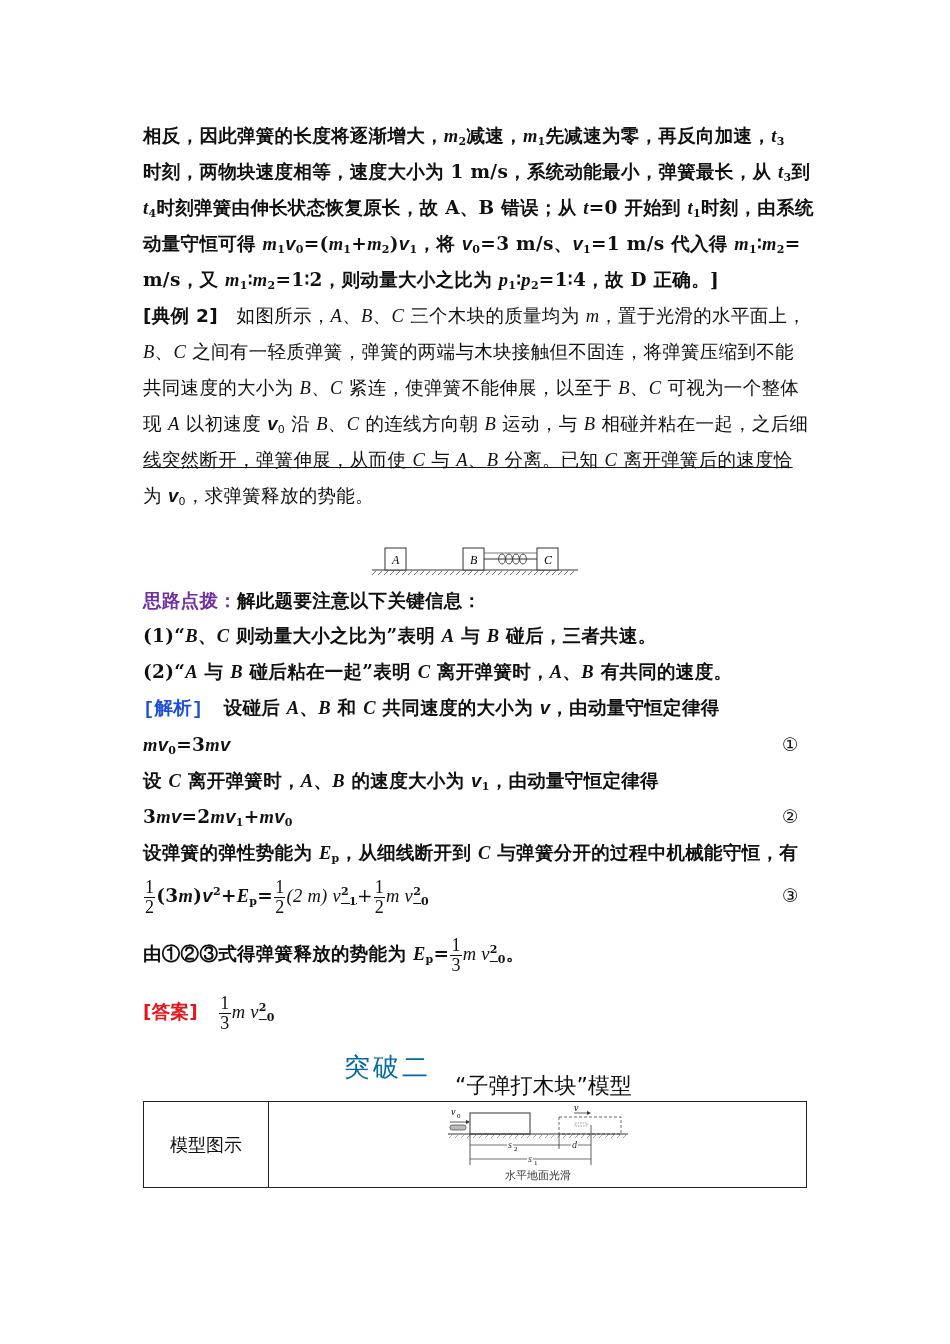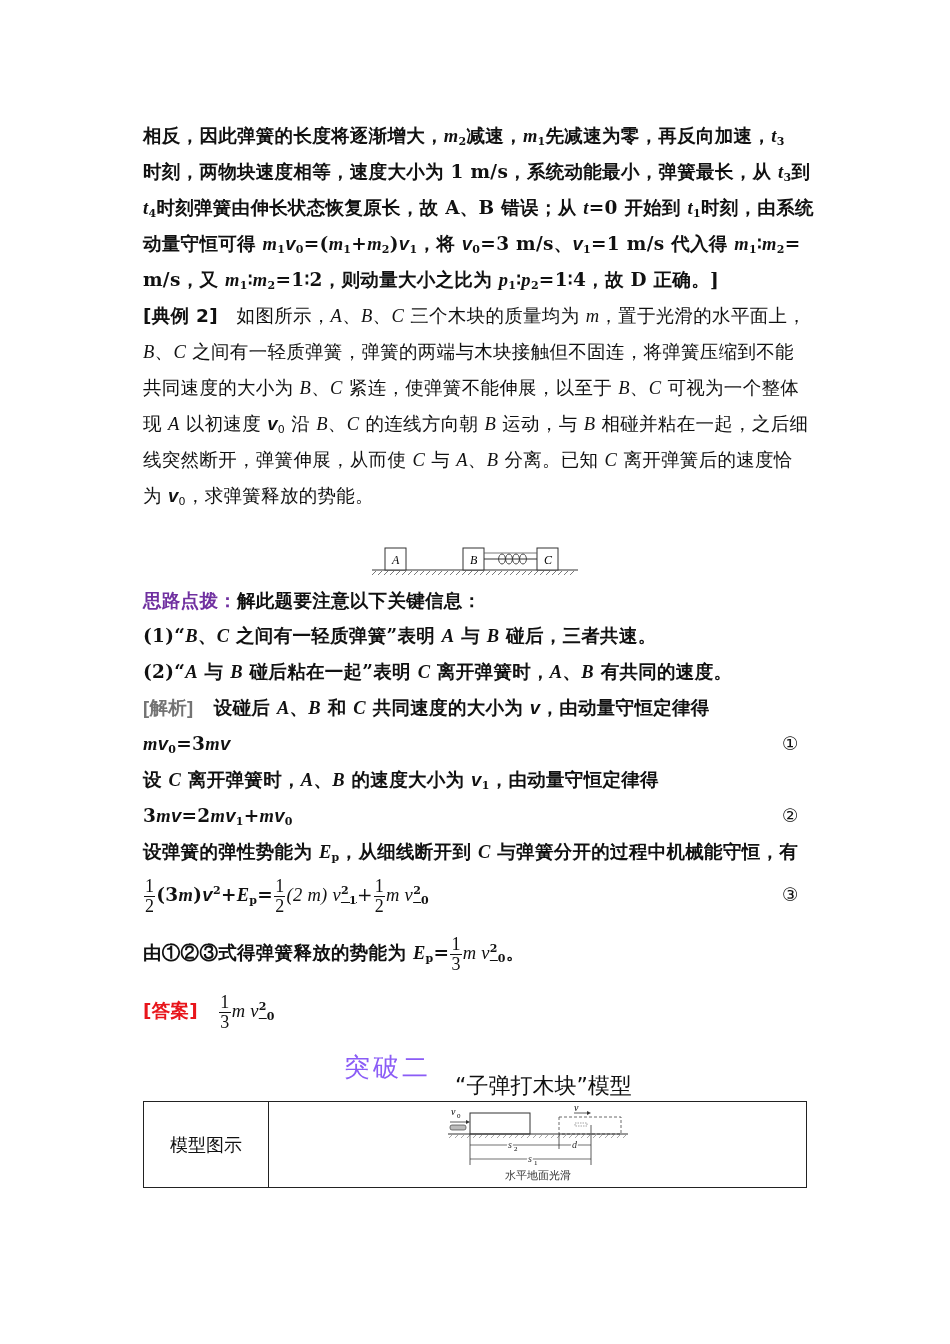--- a/index.html
+++ b/index.html
@@ -6,30 +6,30 @@
   body { width: 950px; height: 1344px; position: relative; overflow: hidden;
          font-family: "DejaVu Serif", "Liberation Serif", serif; color: #111; }
   .page { position: absolute; left: 143px; top: 118px; width: 680px; }
   .line { font-size: 18.5px; font-weight: bold; line-height: 35px; white-space: nowrap; position: relative; letter-spacing: 0.3px; }
   .it { font-style: italic; font-family: "Liberation Serif", serif; }
   .bv { font-style: italic; font-weight: bold; font-family: "Liberation Sans", sans-serif; }
   sub { font-size: 11px; vertical-align: -3px; line-height: 0; }
   sup { font-size: 11px; vertical-align: 7px; line-height: 0; }
   .circ { position: absolute; right: 24px; top: 0; font-weight: normal; font-family: "DejaVu Sans", sans-serif; }
   .purple { color: #7030a0; font-family: "DejaVu Sans", sans-serif; }
-  .blue { color: #737373; font-family: Liberation Sans, sans-serif; }
+  .blue { color: #1d4ed8; font-family: Liberation Mono, monospace; }
   .red { color: #e8151b; font-family: "DejaVu Sans", sans-serif; }
   .frac { display: inline-block; vertical-align: middle; text-align: center; font-weight: normal; font-family: "Liberation Serif", serif; font-size: 18px; line-height: 19px; margin: 0 1px; }
   .frac span { display: block; }
   .frac .num { border-bottom: 1px solid #111; padding: 0 1px; }
   .mathn { font-weight: normal; font-style: italic; font-family: "Liberation Serif", serif; }
   .sv { position: relative; display: inline-block; text-decoration: underline; }
   .diagram1 { position: absolute; left: 372px; top: 543px; }
   .heading { position: absolute; left: 338px; top: 1050px; }
-  .heading .box { font-family: Liberation Mono, monospace; font-size: 26px; letter-spacing: 3px; color: #8b5cf6; position: relative; padding: 0 6px; }
+  .heading .box { font-family: Liberation Mono, monospace; font-size: 26px; letter-spacing: 3px; color: #0369a1; position: relative; padding: 0 6px; }
   .heading .bar { position: absolute; left: 0; top: 22px; width: 100px; height: 10px; background: #c8c8c8; z-index: -1; }
   .heading .sub { position: absolute; left: 117px; top: 21px; font-family: "DejaVu Sans", sans-serif; font-size: 22px; white-space: nowrap; color: #111; }
   table.model { position: absolute; left: 143px; top: 1101px; width: 664px; border-collapse: collapse; font-family: "DejaVu Sans", sans-serif; font-size: 18px; }
   table.model td { border: 1.5px solid #222; }
   table.model td.label { width: 122px; text-align: center; }
   .r1 { height: 86px; }
   .r2 { height: 24px; }
   .r2 td { white-space: nowrap; padding: 0 0 0 8px; line-height: 24px; }
   .r2 td.label { padding: 0; }
 </style>
@@ -41,27 +41,27 @@
   <div class="line"><span>相反，因此弹簧的长度将逐渐增大，</span><span class="it">m</span><sub>2</sub><span>减速，</span><span class="it">m</span><sub>1</sub><span>先减速为零，再反向加速，</span><span class="it">t</span><sub>3</sub></div>
   <div class="line"><span>时刻，两物块速度相等，速度大小为 1 m/s，系统动能最小，弹簧最长，从 </span><span class="it">t</span><sub>3</sub><span>到</span></div>
   <div class="line"><span class="it">t</span><sub>4</sub><span>时刻弹簧由伸长状态恢复原长，故 A、B 错误；从 </span><span class="it">t</span><span>=0 开始到 </span><span class="it">t</span><sub>1</sub><span>时刻，由系统</span></div>
   <div class="line"><span>动量守恒可得 </span><span class="it">m</span><sub>1</sub><span class="bv">v</span><sub>0</sub><span>=(</span><span class="it">m</span><sub>1</sub><span>+</span><span class="it">m</span><sub>2</sub><span>)</span><span class="bv">v</span><sub>1</sub><span>，将 </span><span class="bv">v</span><sub>0</sub><span>=3 m/s、</span><span class="bv">v</span><sub>1</sub><span>=1 m/s 代入得 </span><span class="it">m</span><sub>1</sub><span>∶</span><span class="it">m</span><sub>2</sub><span>=</span></div>
   <div class="line"><span>m/s，又 </span><span class="it">m</span><sub>1</sub><span>∶</span><span class="it">m</span><sub>2</sub><span>=1∶2，则动量大小之比为 </span><span class="it">p</span><sub>1</sub><span>∶</span><span class="it">p</span><sub>2</sub><span>=1∶4，故 D 正确。]</span></div>
 
   <div class="line" style="font-weight:normal;font-family:'DejaVu Sans',sans-serif;"><b>[典例 2]</b>&nbsp;&nbsp;&nbsp;<span>如图所示，</span><span class="it">A</span><span>、</span><span class="it">B</span><span>、</span><span class="it">C</span><span> 三个木块的质量均为 </span><span class="it">m</span><span>，置于光滑的水平面上，</span></div>
   <div class="line" style="font-weight:normal;font-family:'DejaVu Sans',sans-serif;"><span class="it">B</span><span>、</span><span class="it">C</span><span> 之间有一轻质弹簧，弹簧的两端与木块接触但不固连，将弹簧压缩到不能</span></div>
   <div class="line" style="font-weight:normal;font-family:'DejaVu Sans',sans-serif;"><span>共同速度的大小为 </span><span class="it">B</span><span>、</span><span class="it">C</span><span> 紧连，使弹簧不能伸展，以至于 </span><span class="it">B</span><span>、</span><span class="it">C</span><span> 可视为一个整体</span></div>
   <div class="line" style="font-weight:normal;font-family:'DejaVu Sans',sans-serif;"><span>现 </span><span class="it">A</span><span> 以初速度 </span><span class="bv">v</span><sub>0</sub><span> 沿 </span><span class="it">B</span><span>、</span><span class="it">C</span><span> 的连线方向朝 </span><span class="it">B</span><span> 运动，与 </span><span class="it">B</span><span> 相碰并粘在一起，之后细</span></div>
-  <div class="line" style="font-weight:normal;font-family:'DejaVu Sans',sans-serif;"><span>线突然断开，弹簧伸展，从而使 </span><span class="it">C</span><span> 与 </span><span class="it">A</span><span>、</span><span class="it">B</span><span> 分离。已知 </span><span class="it">C</span><span> 离开弹簧后的速度恰</span></div>
+  <div class="line" style="font-weight:normal;font-family:'DejaVu Sans',sans-serif;text-decoration:underline;"><span>线突然断开，弹簧伸展，从而使 </span><span class="it">C</span><span> 与 </span><span class="it">A</span><span>、</span><span class="it">B</span><span> 分离。已知 </span><span class="it">C</span><span> 离开弹簧后的速度恰</span></div>
   <div class="line" style="font-weight:normal;font-family:'DejaVu Sans',sans-serif;"><span>为 </span><span class="bv">v</span><sub>0</sub><span>，求弹簧释放的势能。</span></div>
 
   <div style="height:70px"></div>
 
   <div class="line"><span class="purple">思路点拨：</span><span>解此题要注意以下关键信息：</span></div>
-  <div class="line"><span>(1)“</span><span class="it">B</span><span>、</span><span class="it">C</span><span> 之间有一轻质弹簧”表明 </span><span class="it">A</span><span> 与 </span><span class="it">B</span><span> 碰后，三者共速。</span></div>
+  <div class="line"><span>(1)“</span><span class="it">B</span><span>、</span><span class="it">C</span><span> 则动量大小之比为”表明 </span><span class="it">A</span><span> 与 </span><span class="it">B</span><span> 碰后，三者共速。</span></div>
   <div class="line"><span>(2)“</span><span class="it">A</span><span> 与 </span><span class="it">B</span><span> 碰后粘在一起”表明 </span><span class="it">C</span><span> 离开弹簧时，</span><span class="it">A</span><span>、</span><span class="it">B</span><span> 有共同的速度。</span></div>
 
   <div class="line"><span class="blue">[解析]</span>&nbsp;&nbsp;&nbsp;<span>设碰后 </span><span class="it">A</span><span>、</span><span class="it">B</span><span> 和 </span><span class="it">C</span><span> 共同速度的大小为 </span><span class="bv">v</span><span>，由动量守恒定律得</span></div>
   <div class="line"><span class="it">m</span><span class="bv">v</span><sub>0</sub><span>=3</span><span class="it">m</span><span class="bv">v</span><span class="circ">①</span></div>
   <div class="line"><span>设 </span><span class="it">C</span><span> 离开弹簧时，</span><span class="it">A</span><span>、</span><span class="it">B</span><span> 的速度大小为 </span><span class="bv">v</span><sub>1</sub><span>，由动量守恒定律得</span></div>
   <div class="line"><span>3</span><span class="it">m</span><span class="bv">v</span><span>=2</span><span class="it">m</span><span class="bv">v</span><sub>1</sub><span>+</span><span class="it">m</span><span class="bv">v</span><sub>0</sub><span class="circ">②</span></div>
   <div class="line"><span>设弹簧的弹性势能为 </span><span class="it">E</span><sub>p</sub><span>，从细线断开到 </span><span class="it">C</span><span> 与弹簧分开的过程中机械能守恒，有</span></div>
 
   <div class="line" style="line-height:50px;height:52px;">
     <span class="frac"><span class="num">1</span><span>2</span></span><span>(3</span><span class="it">m</span><span>)</span><span class="bv">v</span><sup>2</sup><span>+</span><span class="it">E</span><sub>p</sub><span>=</span><span class="frac"><span class="num">1</span><span>2</span></span><span class="mathn">(2 m) v</span><span class="sv"><sup>2</sup><sub>1</sub></span><span style="font-weight:normal">+</span><span class="frac"><span class="num">1</span><span>2</span></span><span class="mathn">m v</span><span class="sv"><sup>2</sup><sub>0</sub></span>

